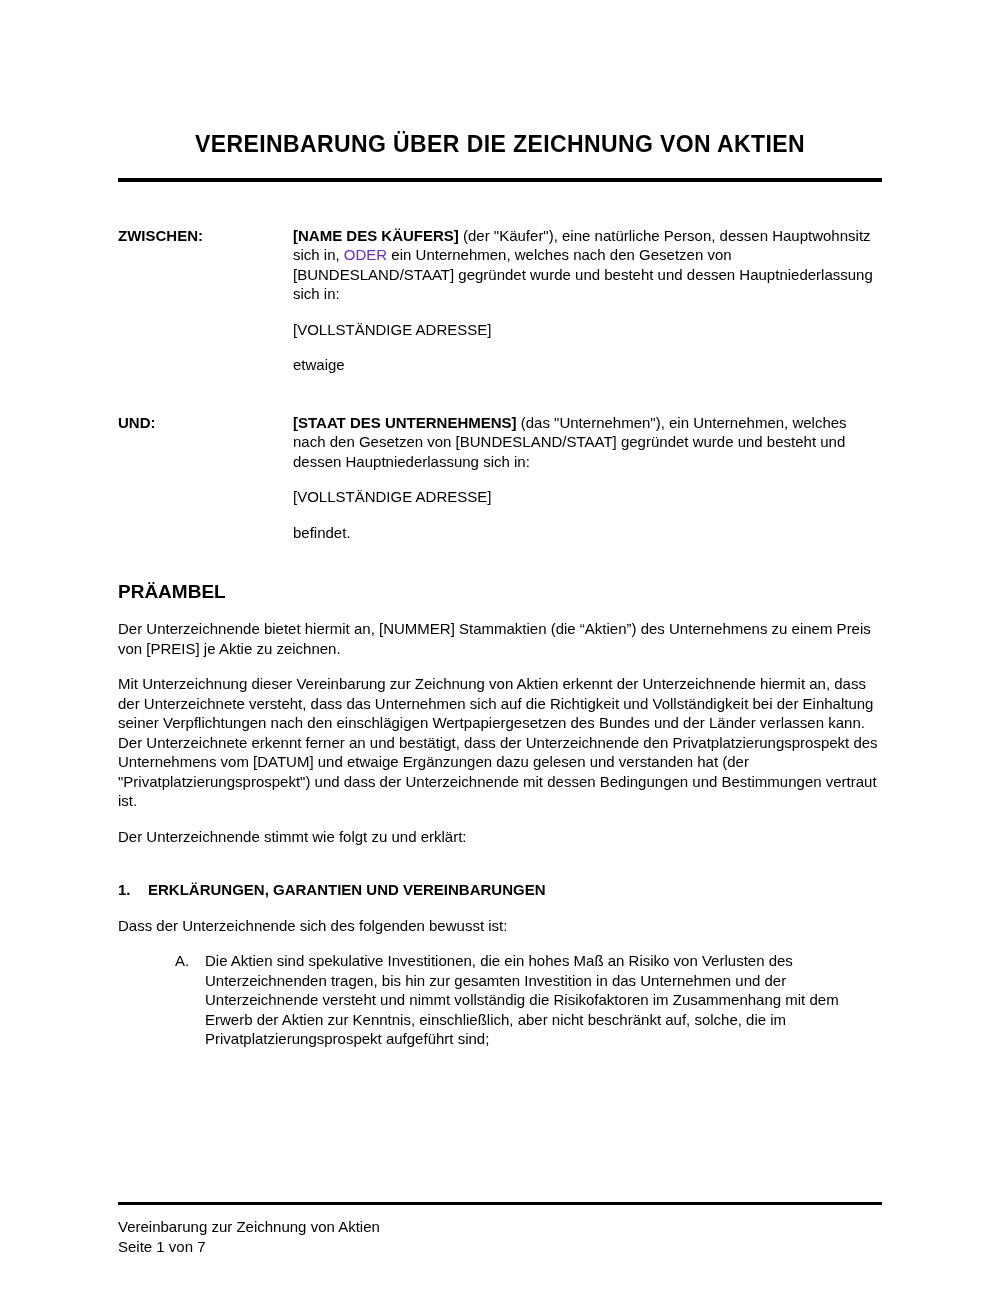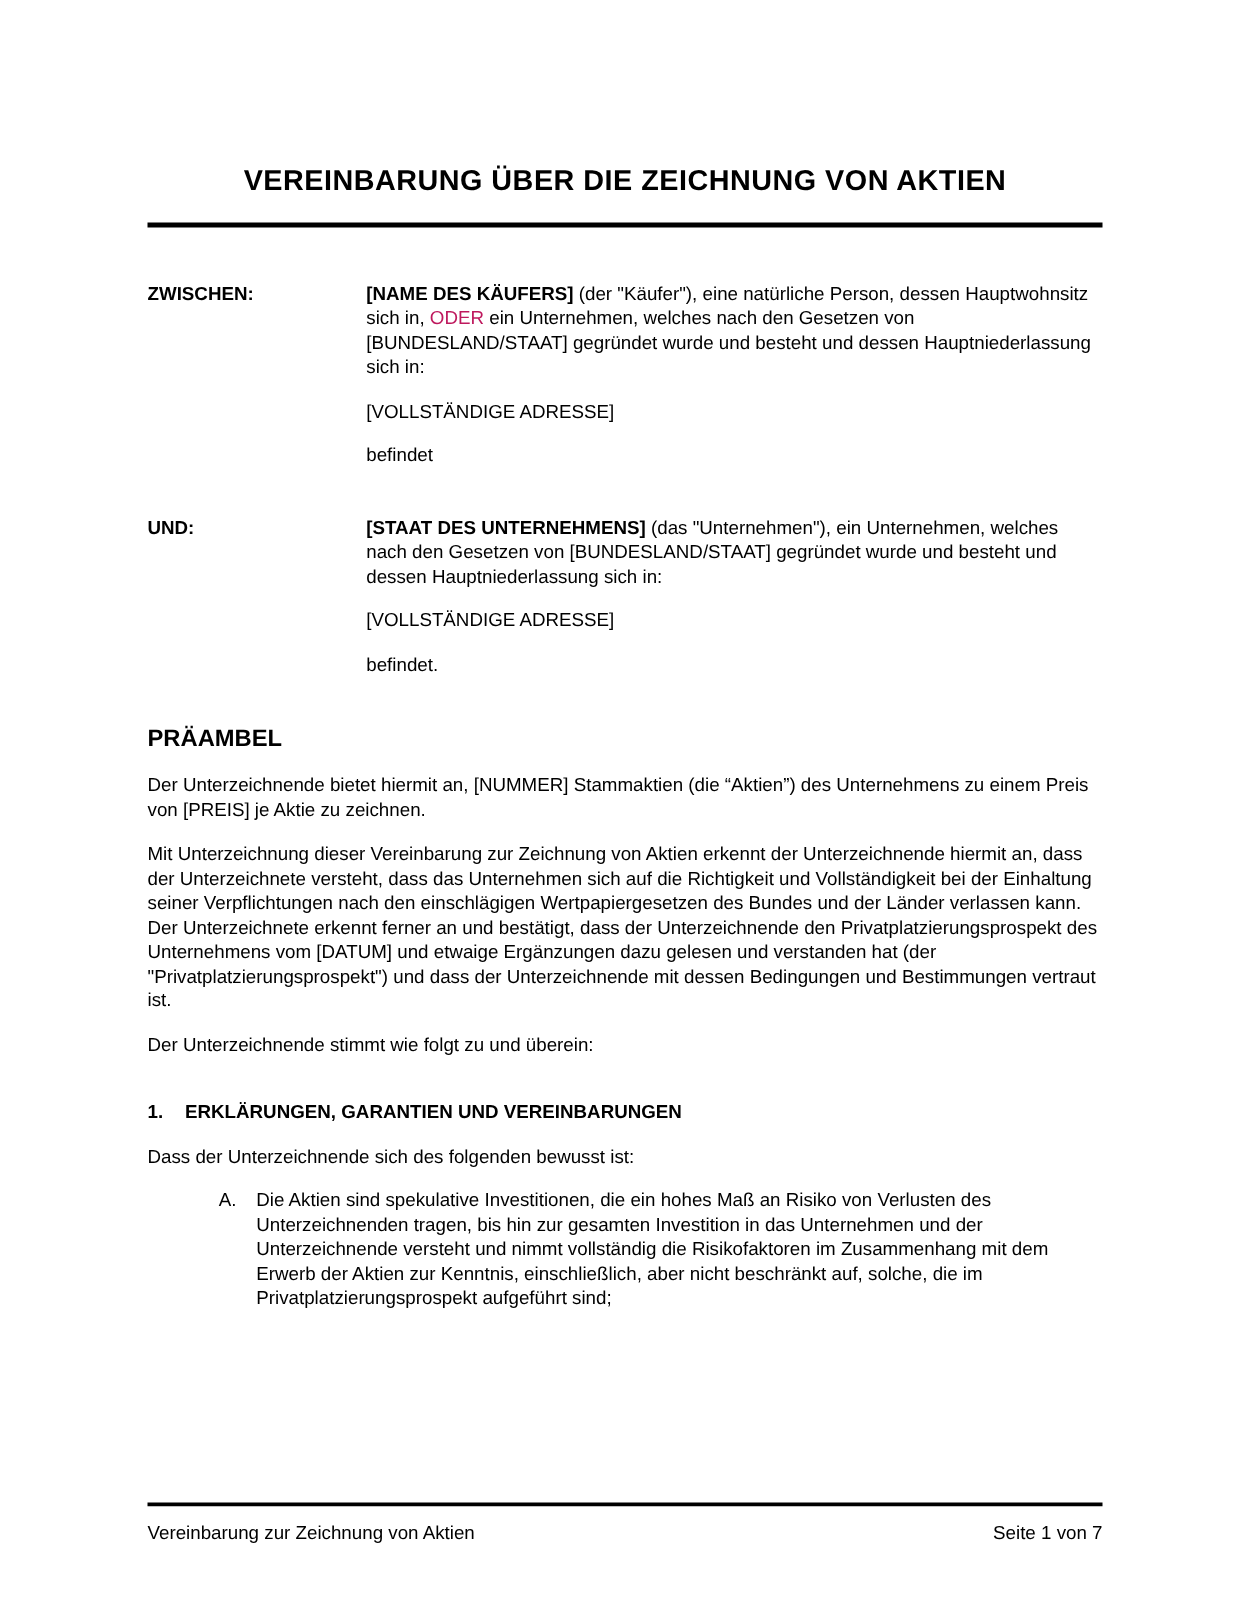--- a/index.html
+++ b/index.html
@@ -65,54 +65,55 @@
   .footer {
     position: absolute;
     left: 118px;
     right: 118px;
     top: 1202px;
     border-top: 3px solid #000;
     padding-top: 12px;
     display: flex;
     justify-content: space-between;
     font-size: 15px;
+    flex-direction: column;
   }
 </style>
 </head>
 <body>
 
 <div class="page">
 
   <h1 class="doc-title">VEREINBARUNG ÜBER DIE ZEICHNUNG VON AKTIEN</h1>
   <hr class="title-rule">
 
 
   <div class="party-row">
     <div class="party-label">ZWISCHEN:</div>
     <div class="party-content">
-      <p><strong>[NAME DES KÄUFERS]</strong><span> (der "Käufer"), eine natürliche Person, dessen Hauptwohnsitz sich in, </span><span class="gray" style="color: #be185d;">ODER</span><span> ein Unternehmen, welches nach den Gesetzen von [BUNDESLAND/STAAT] gegründet wurde und besteht und dessen Hauptniederlassung sich in:</span></p>
+      <p><strong>[NAME DES KÄUFERS]</strong><span> (der "Käufer"), eine natürliche Person, dessen Hauptwohnsitz sich in, </span><span class="gray" style="color: #6d28d9;">ODER</span><span> ein Unternehmen, welches nach den Gesetzen von [BUNDESLAND/STAAT] gegründet wurde und besteht und dessen Hauptniederlassung sich in:</span></p>
       <p>[VOLLSTÄNDIGE ADRESSE]</p>
-      <p>befindet</p>
+      <p>etwaige</p>
     </div>
   </div>
 
   <div class="party-row">
     <div class="party-label">UND:</div>
     <div class="party-content">
       <p><strong>[STAAT DES UNTERNEHMENS]</strong><span> (das "Unternehmen"), ein Unternehmen, welches nach den Gesetzen von [BUNDESLAND/STAAT] gegründet wurde und besteht und dessen Hauptniederlassung sich in:</span></p>
       <p>[VOLLSTÄNDIGE ADRESSE]</p>
       <p>befindet.</p>
     </div>
   </div>
 
   <h2 class="subheading">PRÄAMBEL</h2>
 
   <p>Der Unterzeichnende bietet hiermit an, [NUMMER] Stammaktien (die “Aktien”) des Unternehmens zu einem Preis von [PREIS] je Aktie zu zeichnen.</p>
   <p>Mit Unterzeichnung dieser Vereinbarung zur Zeichnung von Aktien erkennt der Unterzeichnende hiermit an, dass der Unterzeichnete versteht, dass das Unternehmen sich auf die Richtigkeit und Vollständigkeit bei der Einhaltung seiner Verpflichtungen nach den einschlägigen Wertpapiergesetzen des Bundes und der Länder verlassen kann. Der Unterzeichnete erkennt ferner an und bestätigt, dass der Unterzeichnende den Privatplatzierungsprospekt des Unternehmens vom [DATUM] und etwaige Ergänzungen dazu gelesen und verstanden hat (der "Privatplatzierungsprospekt") und dass der Unterzeichnende mit dessen Bedingungen und Bestimmungen vertraut ist.</p>
-  <p>Der Unterzeichnende stimmt wie folgt zu und überein:</p>
+  <p>Der Unterzeichnende stimmt wie folgt zu und erklärt:</p>
 
   <div class="section-heading">
     <span class="section-number">1.</span>
     <span>ERKLÄRUNGEN, GARANTIEN UND VEREINBARUNGEN</span>
   </div>
 
   <p>Dass der Unterzeichnende sich des folgenden bewusst ist:</p>
 
   <div class="lettered-item">
     <span>A.</span>

